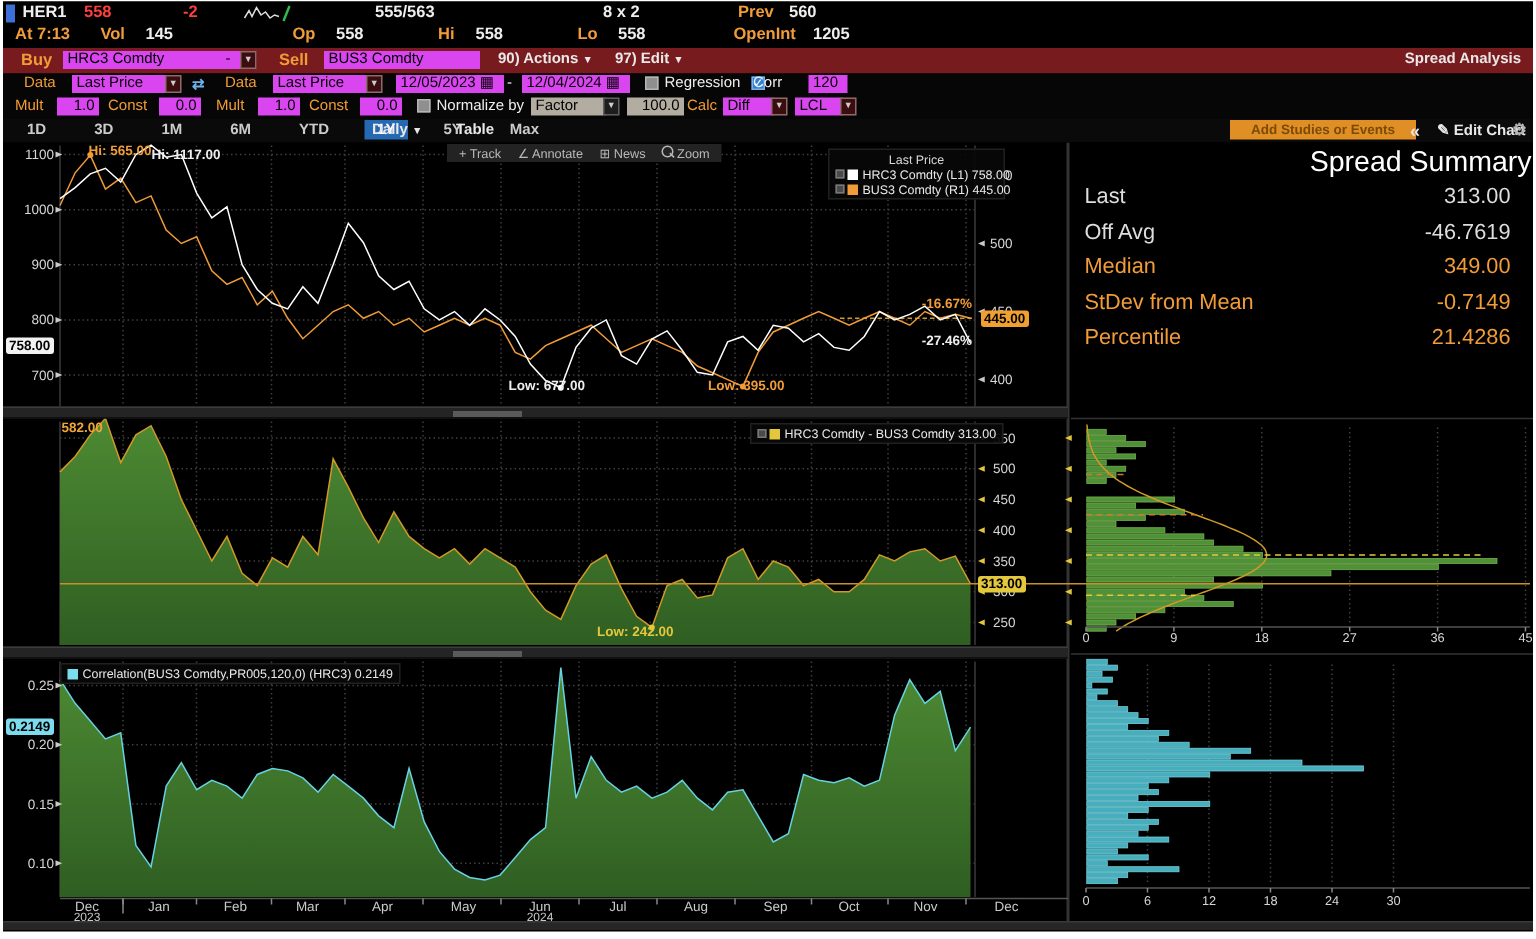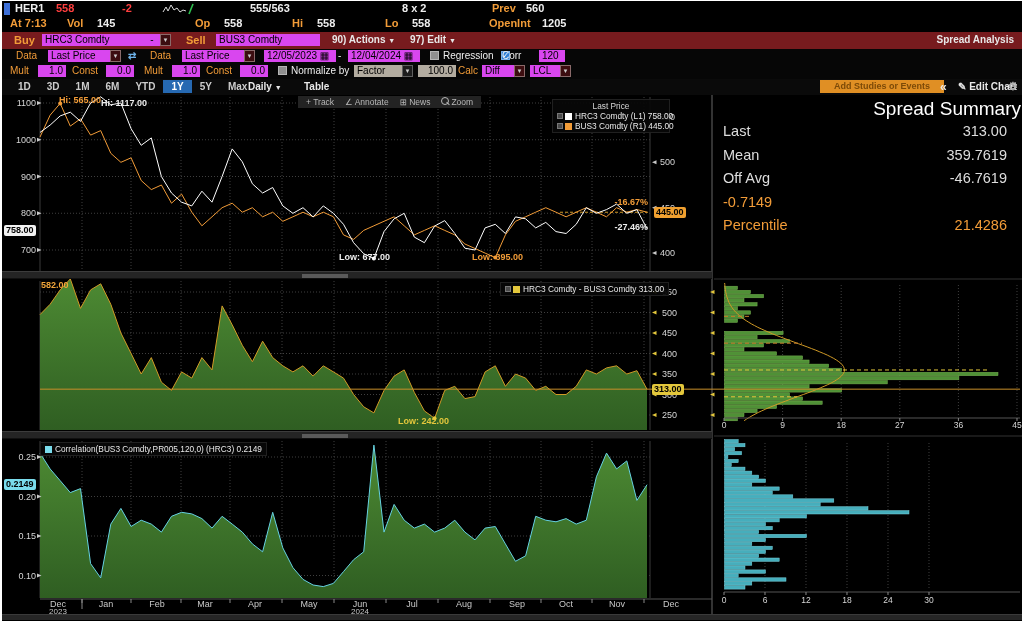--- a/index.html
+++ b/index.html
@@ -13,21 +13,21 @@
   .box{position:absolute;top:2px;height:12px;line-height:12px;background:#d946ef;color:#000;font-size:10px;padding:0 3px;white-space:nowrap}
   .box.grey{background:#b3aca0}
   .car{position:absolute;top:2px;width:11px;height:12px;background:#3c0d10;border:1px solid #8a6a6a;color:#ccc;font-size:6px;line-height:11px;text-align:center;box-sizing:border-box}
   .car.dk{background:#1d1d1d;border-color:#5e5e5e}
   .tb{position:relative;height:15px;background:#060606;font-size:10px}
   .tb .t{position:absolute;top:1px;white-space:nowrap}
   .tb .box,.tb .car{top:1px}
   .cb{position:absolute;top:2px;width:9px;height:9px;background:#8f8f8f;border:1px solid #b5b5b5;box-sizing:border-box}
   .cb.on{background:#2f7fd6;color:#fff;font-size:8px;line-height:8px;text-align:center;border-color:#7ab0e8}
   .tabsrow{position:relative;height:16px;background:#0a0a0a;font-size:10px}
-  #ranges{position:absolute;left:8px;top:1px;display:flex;gap:0}
+  #ranges{position:absolute;left:8px;top:1px;display:flex;gap:16px}
   #ranges span{padding:1px 8px;color:#ccc;font-weight:700}
   #ranges span.sel{background:#2669b2;color:#fff}
   .region{position:relative;height:519px;background:#000}
   #cnv{position:absolute;left:0;top:0}
   svg text{font-family:"Liberation Sans",sans-serif}
   .ctools{position:absolute;left:296px;top:1px;display:flex;gap:11px;background:#232323;padding:1px 8px;font-size:8.5px;color:#b9b9b9;align-items:center;white-space:nowrap}
   .mag{display:inline-block;width:6px;height:6px;border:1px solid #b9b9b9;border-radius:50%;position:relative;margin-right:2px}
   .mag::after{content:"";position:absolute;left:4px;top:5px;width:4px;height:1px;background:#b9b9b9;transform:rotate(45deg)}
   .legend{position:absolute;background:rgba(8,8,8,.93);border:1px solid #202020;font-size:8.3px;color:#e9e9e9;padding:1px 4px;white-space:nowrap}
   .legend .ttl{text-align:center;color:#d7d7d7}
@@ -468,28 +468,29 @@
     <div class="badge" style="left:2px;top:384px;background:#7adcec">0.2149</div>
 
     <div class="sum">
       <div class="ttl">Spread Summary</div>
       <div id="sumrows">
             <div class="srow">
               <span>Last</span>
               <span class="v">313.00</span>
             </div>
             <div class="srow">
-              <span>Mean</span>
-              <span class="v">359.7619</span>
-            </div>
-            <div class="srow">
               <span>Off Avg</span>
               <span class="v">-46.7619</span>
             </div>
             <div class="srow orange">
+              <span>Median</span>
+              <span class="v">349.00</span>
+            </div>
+            <div class="srow orange">
+              <span>StDev from Mean</span>
               <span class="v">-0.7149</span>
             </div>
             <div class="srow orange">
               <span>Percentile</span>
               <span class="v">21.4286</span>
             </div>
           </div>
     </div>
 
     <div class="scroll" style="top:176px">

